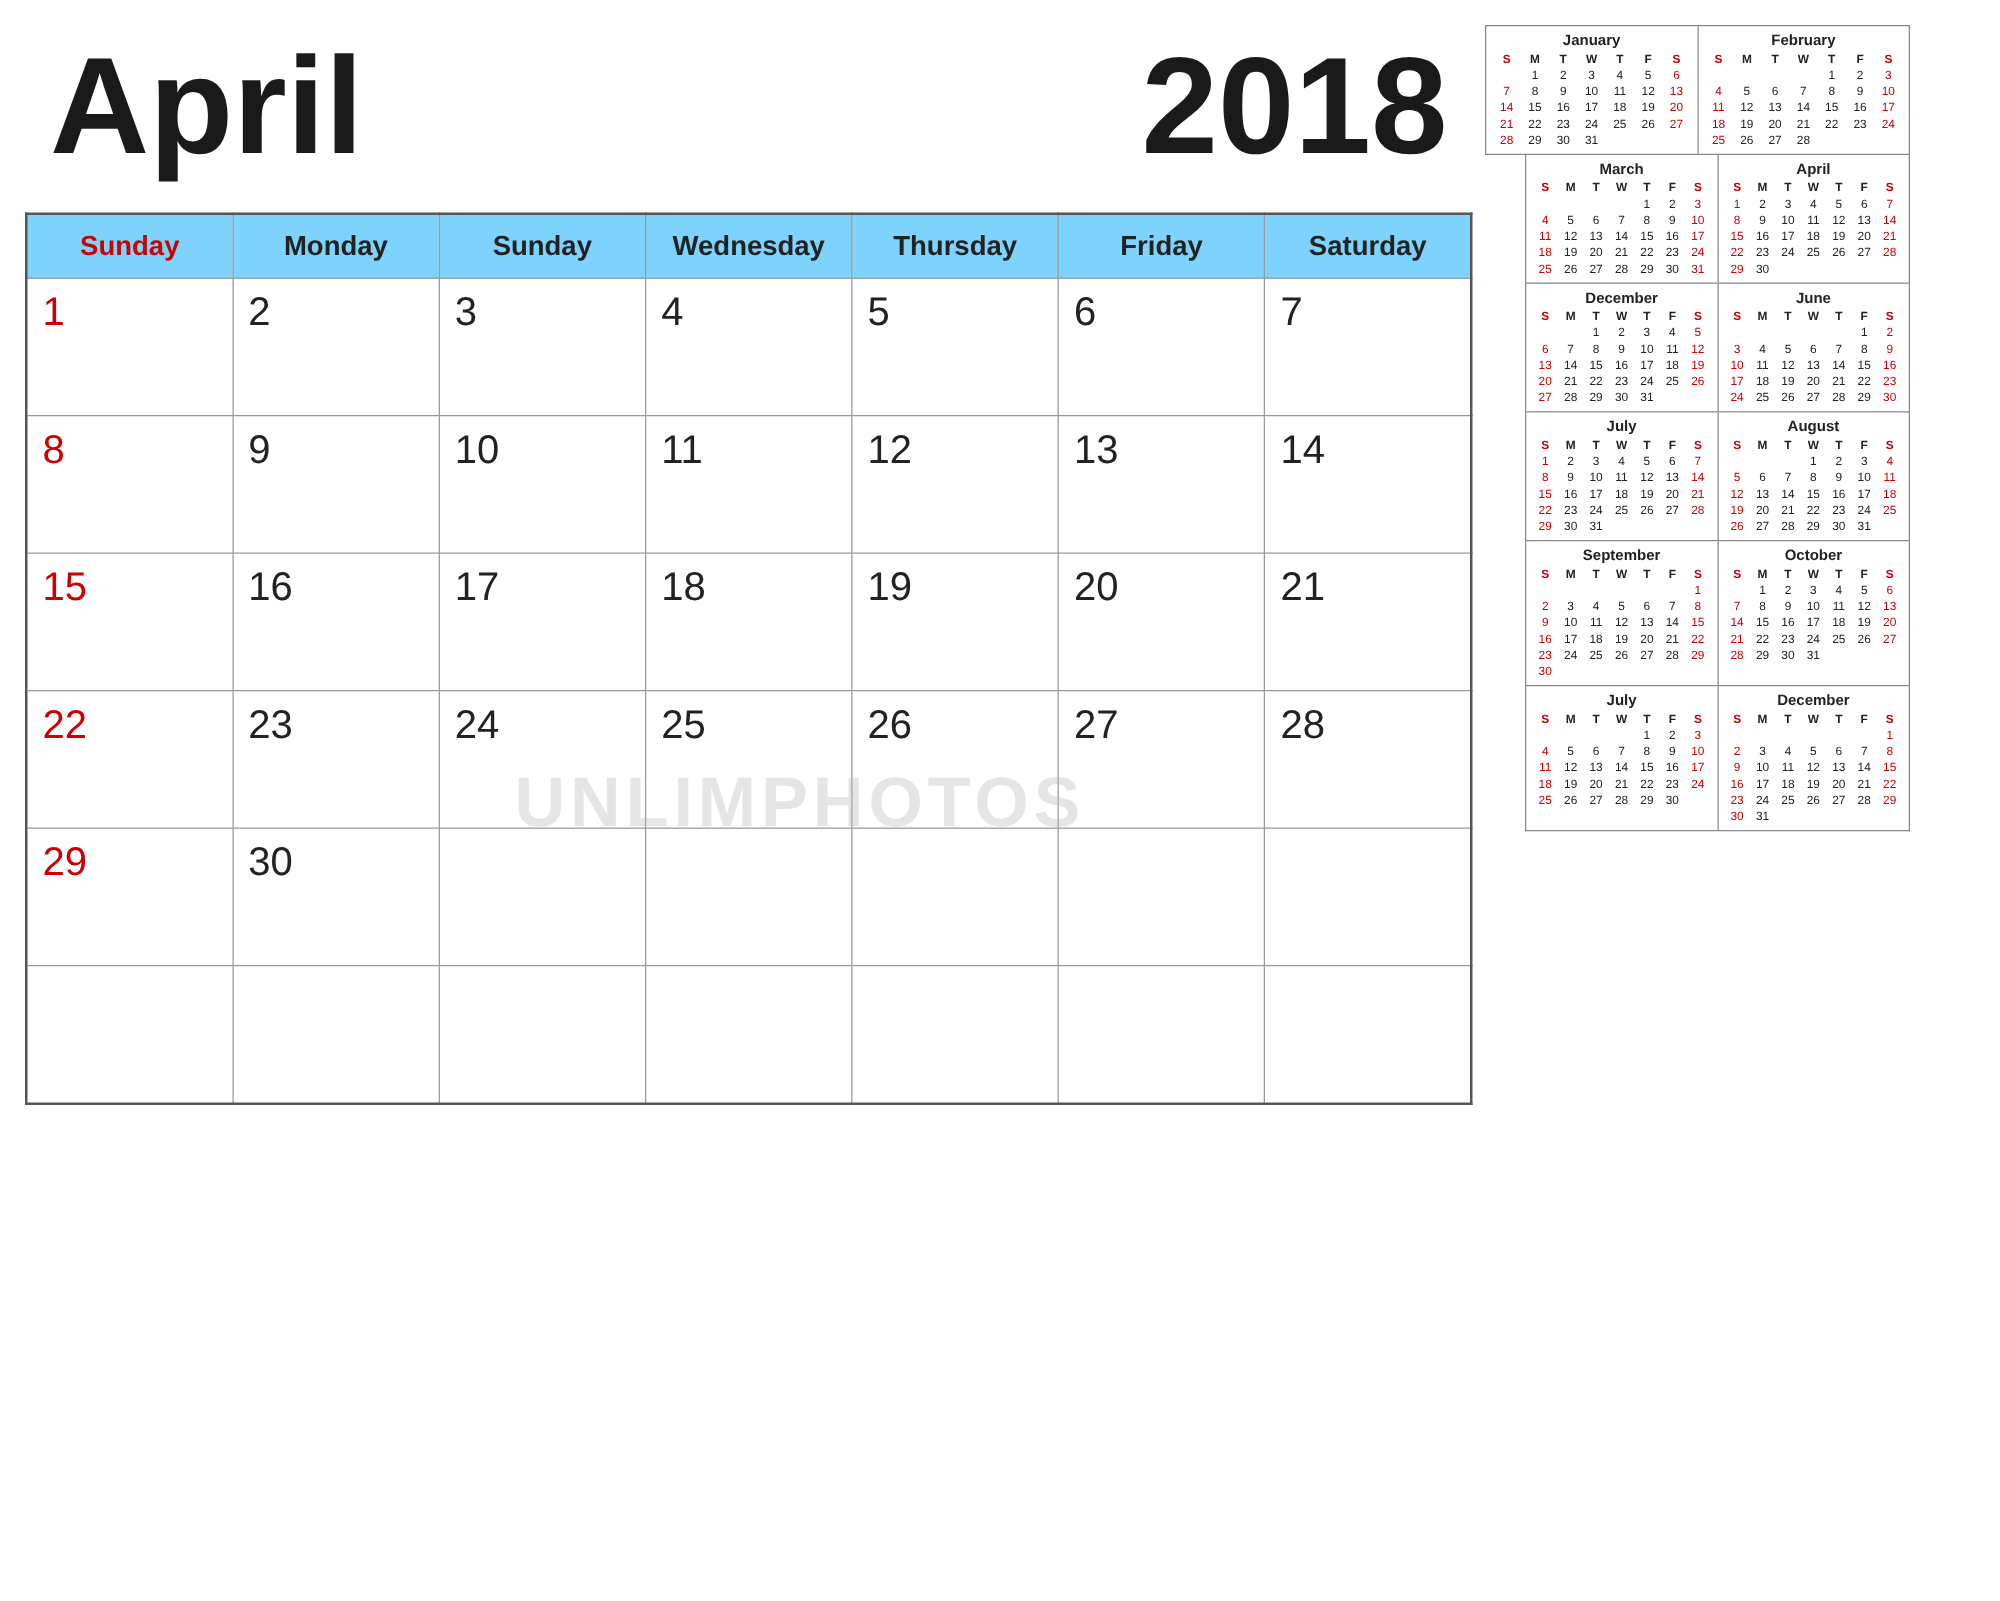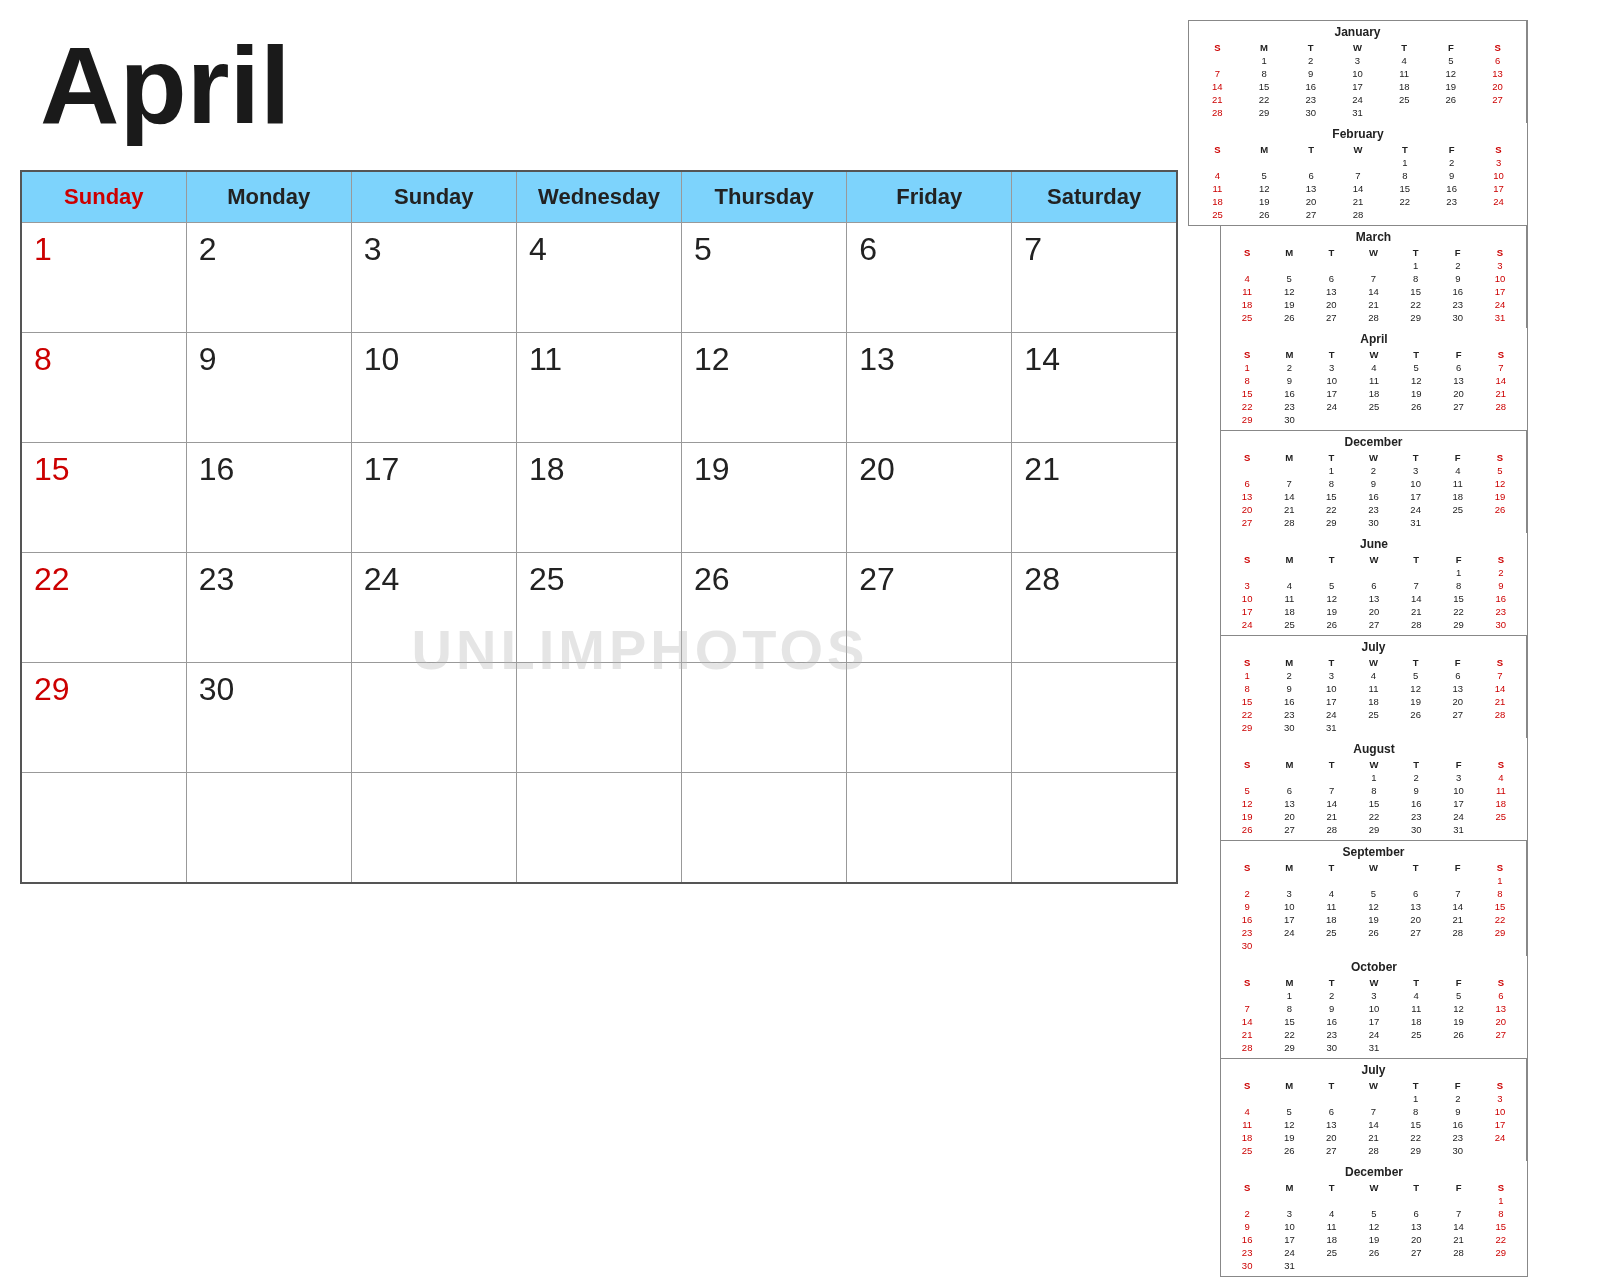--- a/index.html
+++ b/index.html
@@ -88,21 +88,21 @@
     
     .mini-calendars {
       width: 340px;
       display: flex;
       flex-direction: column;
       gap: 0;
     }
 
     .mini-row {
       display: flex;
-      flex-direction: column;
+      flex-direction: row;
       border: 1px solid #888;
     }
 
     .mini-row:not(:first-child) {
       border-top: none;
       margin-left: 32px;
     }
 
     .mini-month {
       flex: 1;
@@ -172,20 +172,21 @@
     }
   </style>
 </head>
 <body>
 
 <div class="main-layout">
 
   <div class="april-section">
     <div class="april-header">
       <span class="april-title">April</span>
+      <span class="april-year">2018</span>
     </div>
 
     <table class="april-calendar">
       <thead>
         <tr>
           <th class="sunday-header">Sunday</th>
           <th>Monday</th>
           <th>Sunday</th>
           <th>Wednesday</th>
           <th>Thursday</th>

